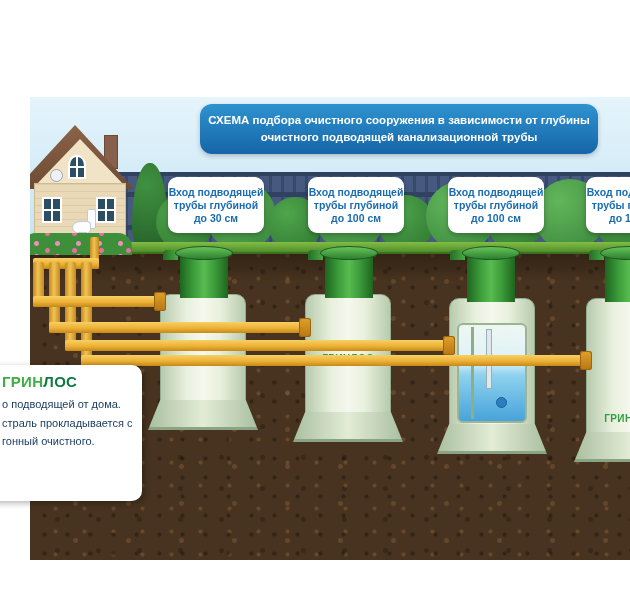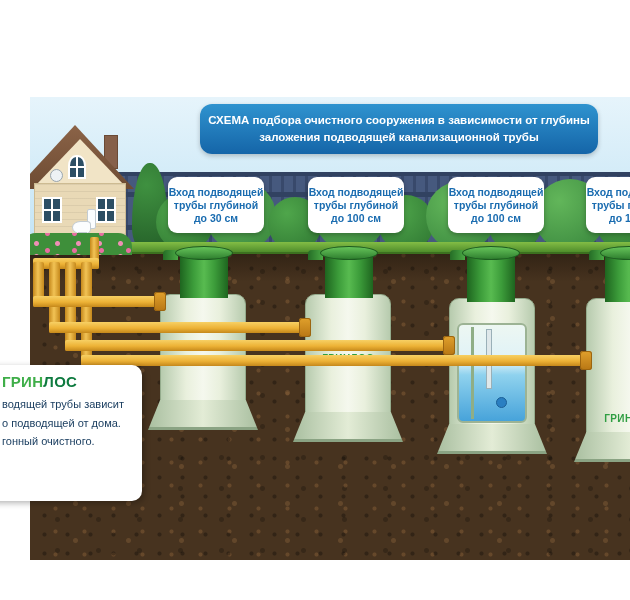--- a/index.html
+++ b/index.html
@@ -195,28 +195,28 @@
       <div>до 100 см</div>
     </div>
     <div class="abs callout" style="left:556px;">
       <div>Вход подводящей</div>
       <div>трубы глубиной</div>
       <div>до 140 см</div>
     </div>
 
     <div class="abs banner">
       <span>СХЕМА подбора очистного сооружения в зависимости от глубины</span>
-      <span>заложения подводящей канализационной трубы</span>
+      <span>очистного подводящей канализационной трубы</span>
     </div>
 
   </div>
 
   <div class="info-panel">
     <div class="logo">
       <span class="g1">ГРИН</span><span class="g2">ЛОС</span>
     </div>
     <div class="info-lines">
-      <div>водящей трубы зависит</div>
       <div>о подводящей от дома.</div>
+      <div>страль прокладывается с</div>
       <div>гонный очистного.</div>
     </div>
   </div>
 </div>
 
 </body></html>

